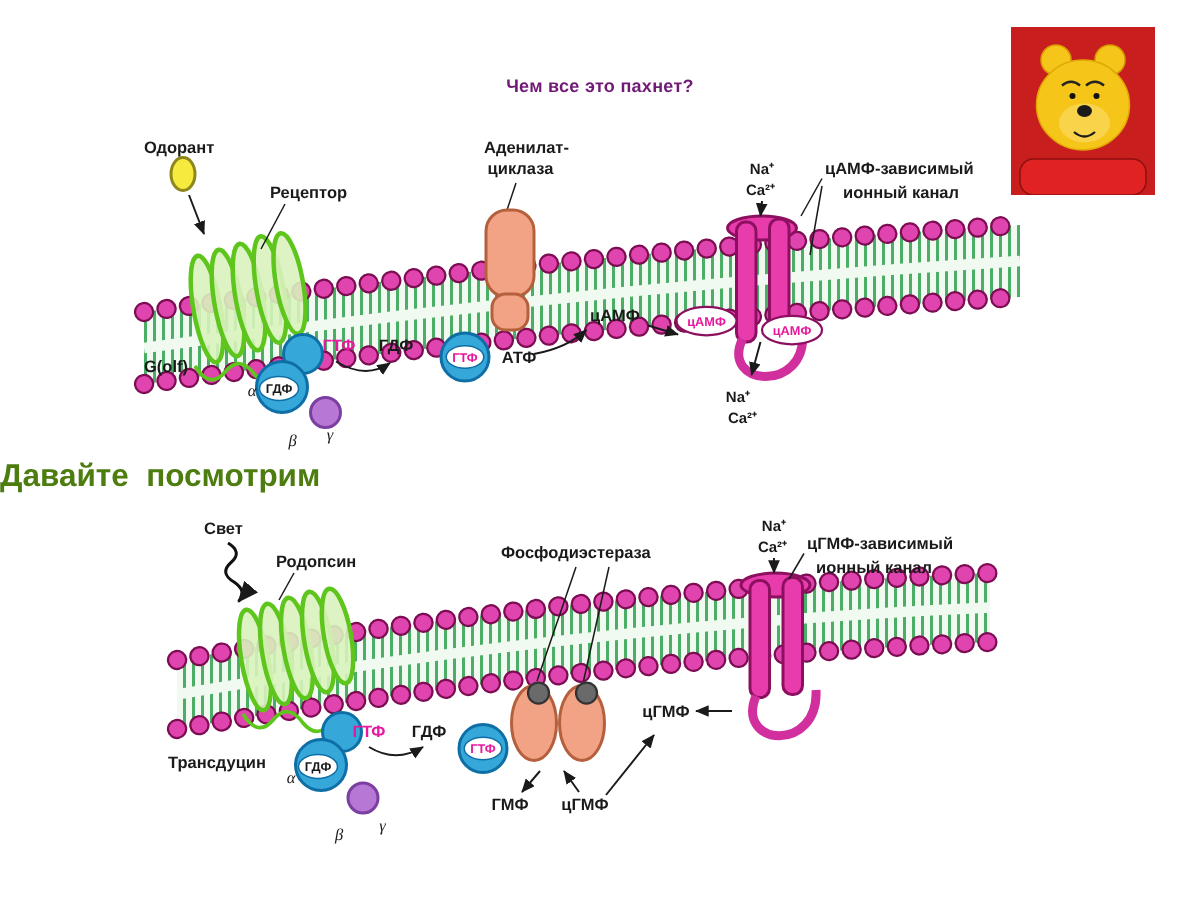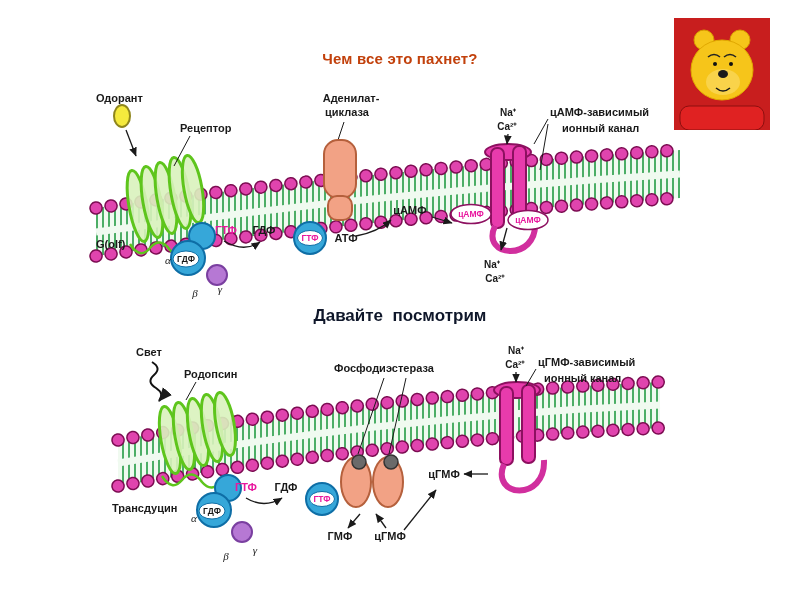--- a/index.html
+++ b/index.html
@@ -2,25 +2,25 @@
 <html><head>
 <meta charset="utf-8">
 <style>
   html,body{margin:0;padding:0;}
   body{
     width:800px;height:600px;background:#ffffff;position:relative;overflow:hidden;
     font-family:"Liberation Sans", sans-serif;
   }
   #title{
     position:absolute;top:50px;left:0;width:100%;text-align:center;
-    font-size:15px;font-weight:bold;color:#c2410c;letter-spacing:.2px;
+    font-size:12px;font-weight:bold;color:#701a75;letter-spacing:.2px;
   }
   #subtitle{
-    position:absolute;top:306px;left:0;width:100%;text-align:center;
-    font-size:17px;font-weight:bold;color:#0f172a;white-space:pre;
+    position:absolute;top:306px;left:0;width:100%;text-align:left;
+    font-size:21px;font-weight:bold;color:#4d7c0f;white-space:pre;
   }
   .diag{position:absolute;}
   #diagram-smell{left:88px;top:86px;}
   #diagram-vision{left:108px;top:336px;}
   #pooh-box{position:absolute;left:674px;top:18px;width:96px;height:112px;background:#c81e1e;}
   svg text{font-family:"Liberation Sans", sans-serif;fill:#1a1a1a;}
   .lbl{font-size:11px;font-weight:bold;}
   .ion{font-size:10px;font-weight:bold;}
   .tiny{font-size:8.5px;font-weight:bold;}
   .mag{fill:#e8189e;}

